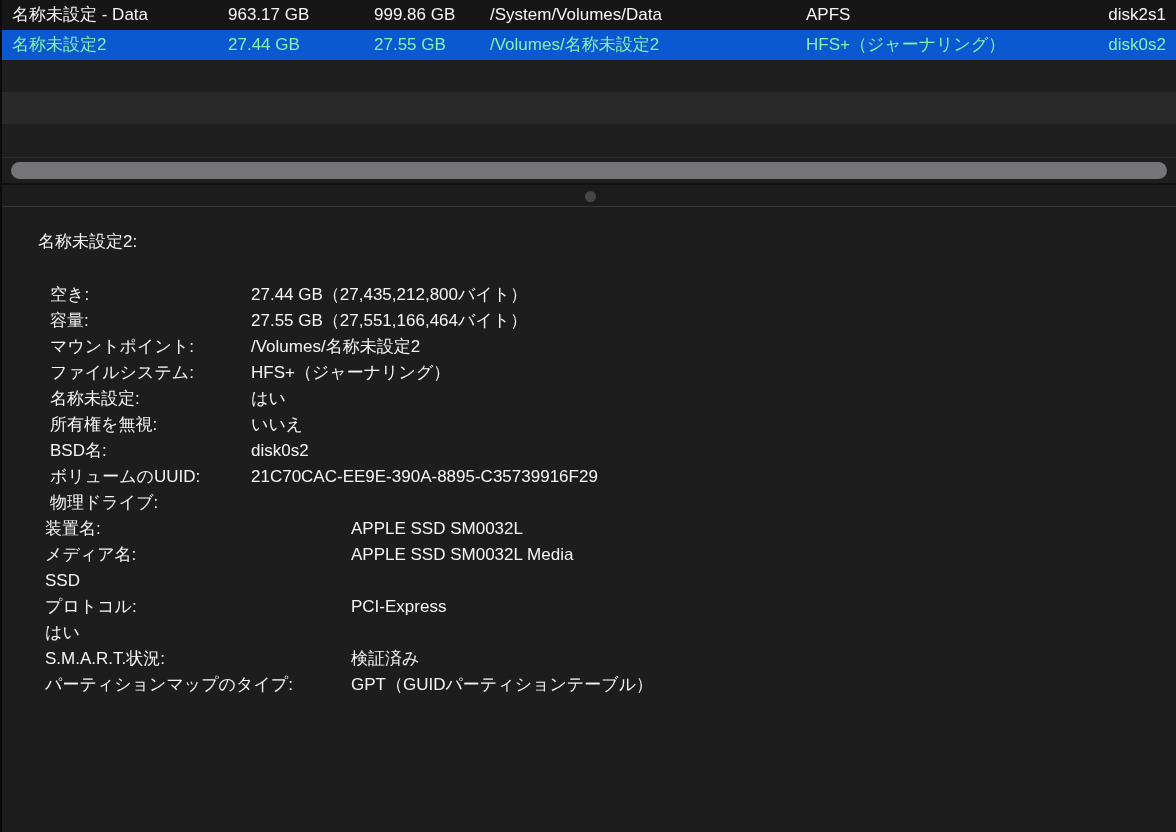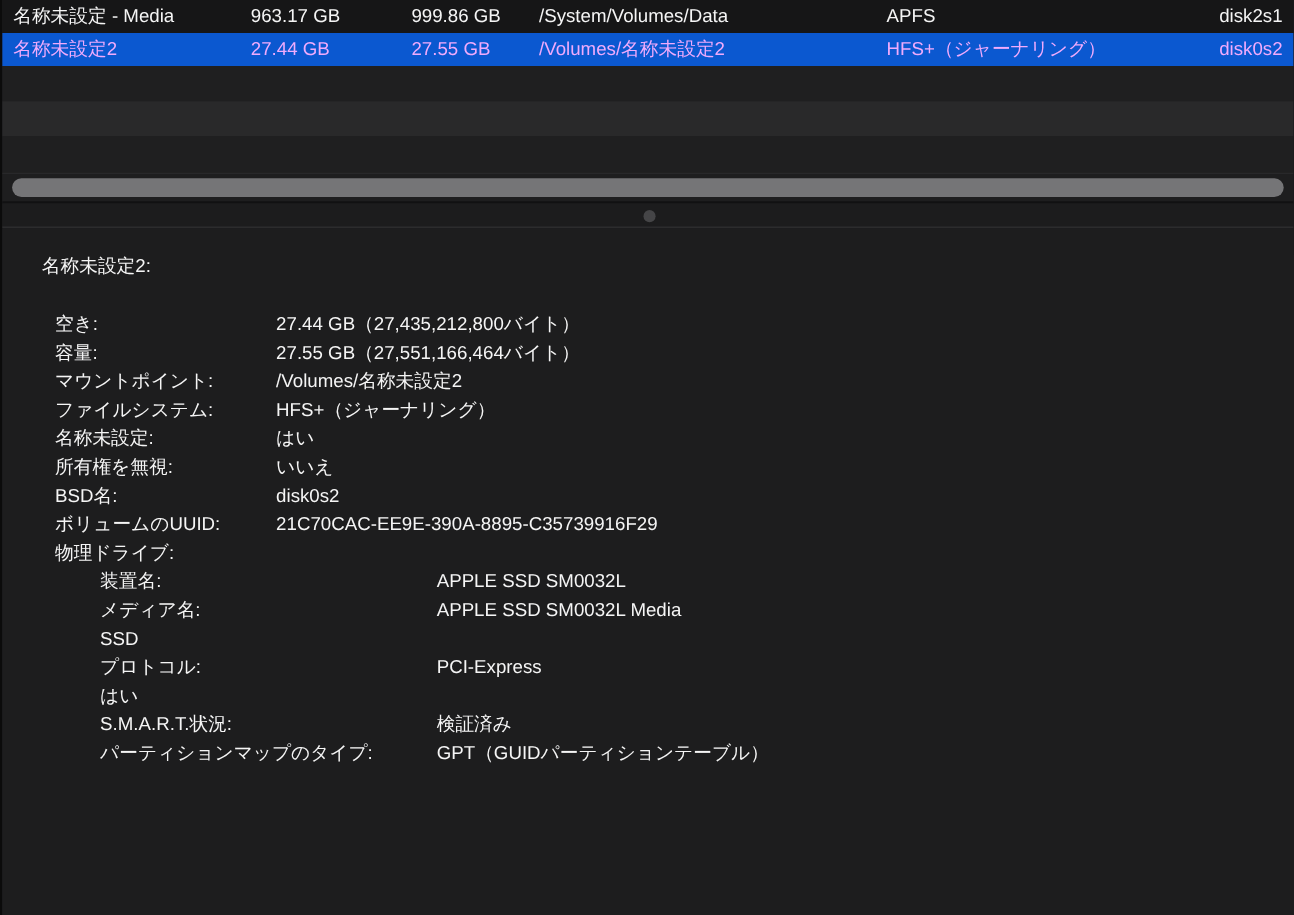--- a/index.html
+++ b/index.html
@@ -22,21 +22,21 @@
     white-space: nowrap;
   }
   .vrow .cell { position: absolute; top: 0; }
   .c-name  { left: 10px; }
   .c-free  { left: 226px; }
   .c-cap   { left: 372px; }
   .c-mount { left: 488px; }
   .c-fs    { left: 804px; }
   .c-dev   { right: 10px; }
   .vrow.r0 { background: #161617; }
-  .vrow.selected { background: #0b58d0; color: #f0abfc; }
+  .vrow.selected { background: #0b58d0; color: #86efac; }
   .stripe { height: 32px; }
   .stripe.dark  { background: #1f1f20; }
   .stripe.light { background: #29292a; }
   .stripe.last  { height: 33px; }
 
   
   .hscroll-band {
     position: absolute; top: 157px; left: 0; right: 0; height: 28px;
     background: #1e1e1f;
     border-top: 1px solid #2c2c2d;
@@ -73,31 +73,31 @@
   }
   .detail-rows { margin-top: 29px; }
   .drow {
     display: flex;
     height: 26px;
     line-height: 26px;
     white-space: nowrap;
     padding-left: 48px;
   }
   .drow .dlabel { flex: 0 0 201px; }
-  .drow.sub { padding-left: 89px; }
+  .drow.sub { padding-left: 43px; }
   .drow.sub .dlabel { flex: 0 0 306px; }
   .dvalue { flex: 1; }
 </style>
 </head>
 <body>
 
 <div class="volume-table">
 
   <div class="vrow r0">
-    <span class="cell c-name">名称未設定 - Media</span>
+    <span class="cell c-name">名称未設定 - Data</span>
     <span class="cell c-free">963.17 GB</span>
     <span class="cell c-cap">999.86 GB</span>
     <span class="cell c-mount">/System/Volumes/Data</span>
     <span class="cell c-fs">APFS</span>
     <span class="cell c-dev">disk2s1</span>
   </div>
 
   <div class="vrow selected">
     <span class="cell c-name">名称未設定2</span>
     <span class="cell c-free">27.44 GB</span>

